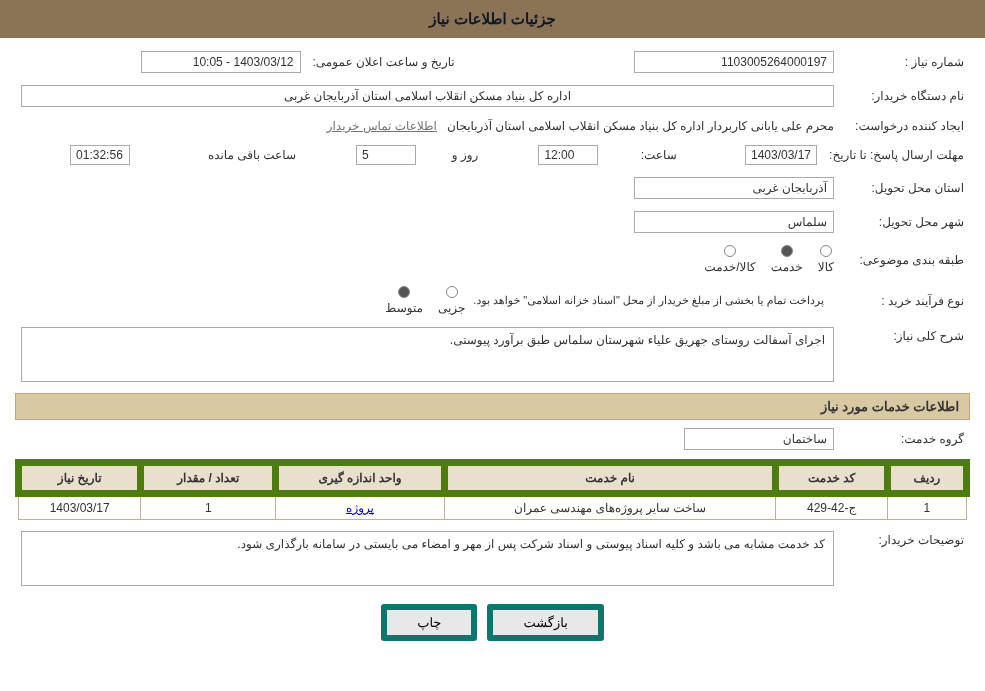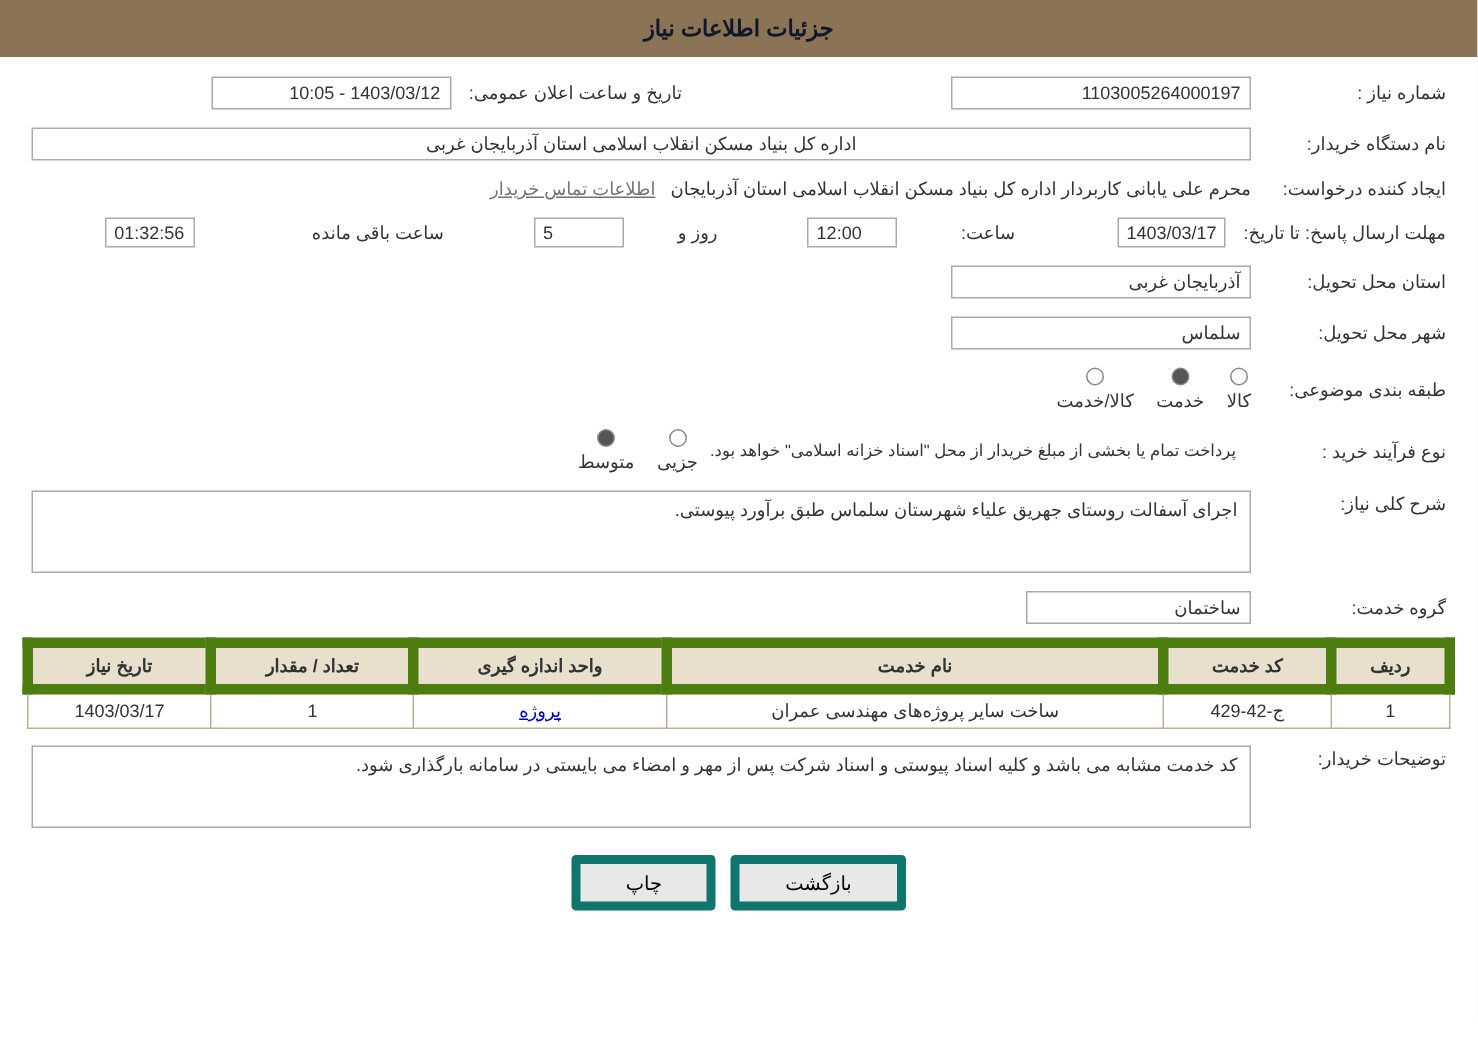--- a/index.html
+++ b/index.html
@@ -358,20 +358,23 @@
         </td>
         <td>
           <div class="note-box">
             <span>اجرای آسفالت روستای جهریق علیاء شهرستان سلماس طبق برآورد پیوستی.</span>
           </div>
         </td>
       </tr>
     </tbody>
       </table>
 
+    <div class="section-header">
+      <span>اطلاعات خدمات مورد نیاز</span>
+    </div>
 
     <table class="info-table">
       <tbody>
           <tr>
         <td class="label-cell">
           <span>گروه خدمت:</span>
         </td>
         <td>
           <div class="value-box" style="min-width:150px;padding-left:44px;">
             <span>ساختمان</span>

